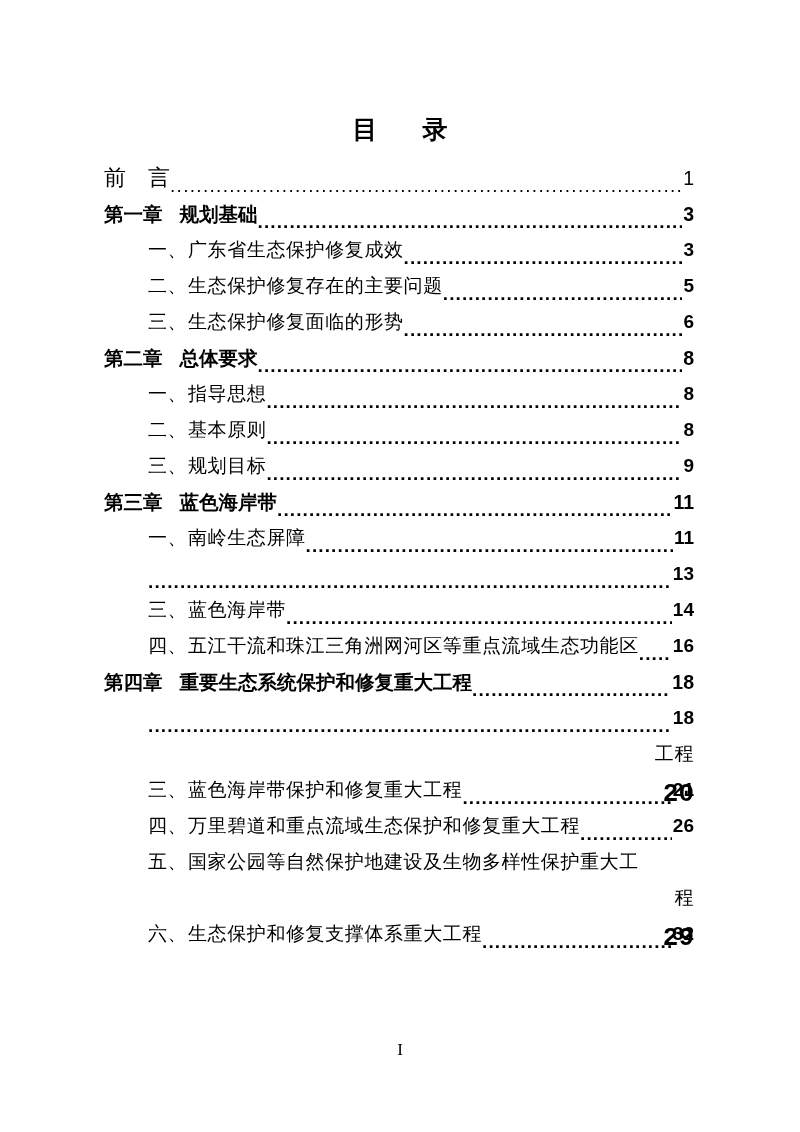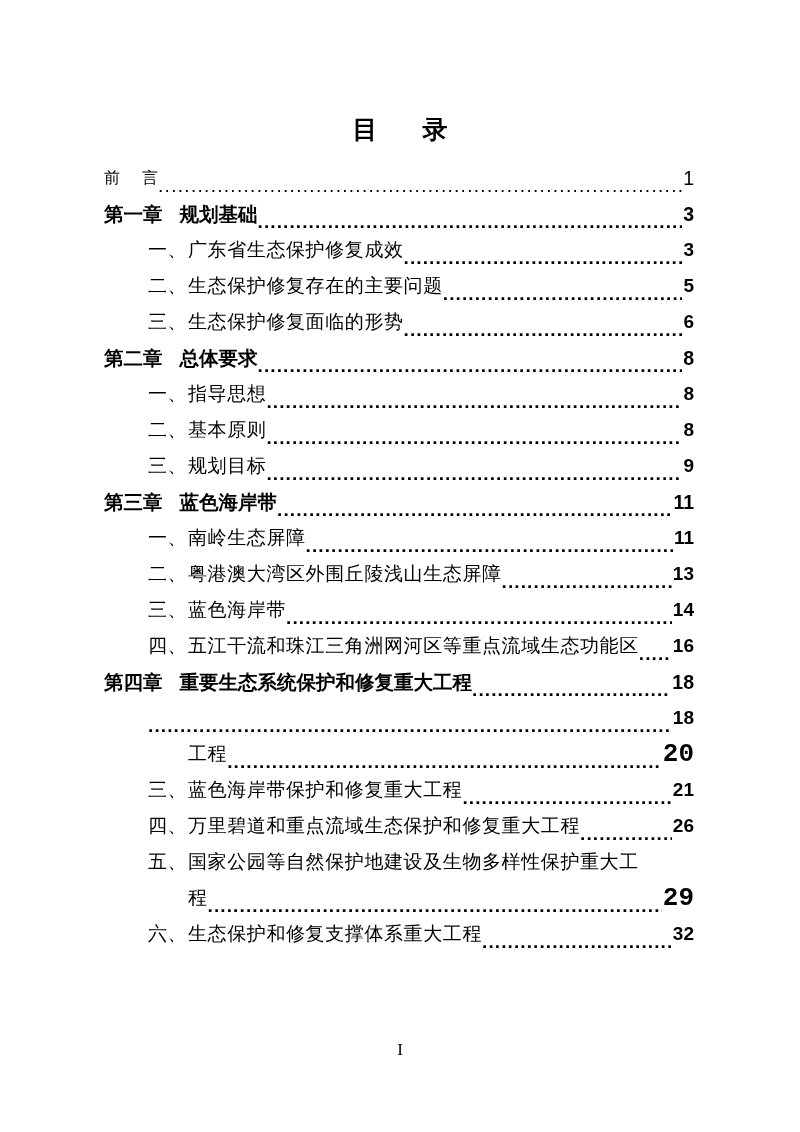--- a/index.html
+++ b/index.html
@@ -87,21 +87,21 @@
   .pg {
     flex: 0 0 auto;
     font-size: 19px;
     text-align: right;
     padding-left: 1px;
   }
 
   
   .lvl-front .lbl {
     font-weight: normal;
-    font-size: 16px;
+    font-size: 22px;
     letter-spacing: 0px;
     font-family: Liberation Sans, sans-serif;
   }
   .lvl-front .pg {
     font-weight: normal;
     font-size: 19.5px;
   }
   .lvl-front .leader::before { font-weight: normal; }
   .lvl-front .gap { display:inline-block; width: 22px; }
 
@@ -147,20 +147,21 @@
   }
   .lvl-2 .idx {
     display: inline-block;
     width: 40px;
   }
 
   
   .lvl-2-cont {
     margin-left: 84px;
     width: calc(100% - 84px);
+    flex-direction: column;
   }
   .lvl-2-cont .lbl {
     font-weight: normal;
     font-size: 19px;
     font-family: "Liberation Serif", "DejaVu Serif", serif;
     letter-spacing: 0.6px;
   }
   .lvl-2-cont .pg {
     font-weight: bold;
     font-size: 26px;
@@ -241,21 +242,20 @@
         <span class="lbl"><span class="chnum">第三章</span><span>蓝色海岸带</span></span>
         <span class="leader"></span>
         <span class="pg">11</span>
       </div>
       <div class="toc-row lvl-2">
         <span class="lbl"><span class="idx">一、</span><span>南岭生态屏障</span></span>
         <span class="leader"></span>
         <span class="pg">11</span>
       </div>
       <div class="toc-row lvl-2">
-        <span class="lbl"><span class="idx">二、</span><span>粤港澳大湾区外围丘陵浅山生态屏障</span></span>
         <span class="leader"></span>
         <span class="pg">13</span>
       </div>
       <div class="toc-row lvl-2">
         <span class="lbl"><span class="idx">三、</span><span>蓝色海岸带</span></span>
         <span class="leader"></span>
         <span class="pg">14</span>
       </div>
       <div class="toc-row lvl-2">
         <span class="lbl"><span class="idx">四、</span><span>五江干流和珠江三角洲网河区等重点流域生态功能区</span></span>

